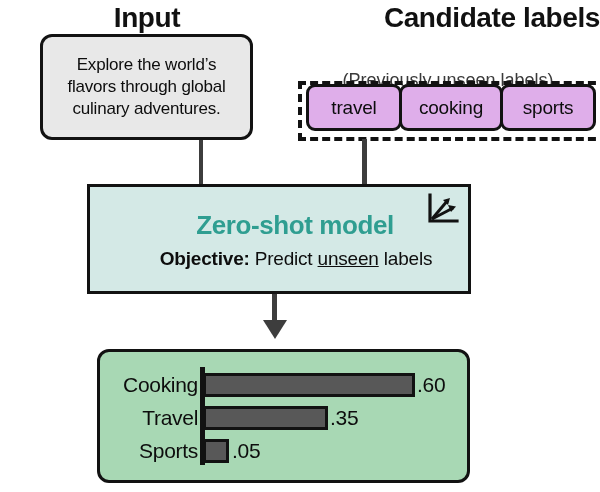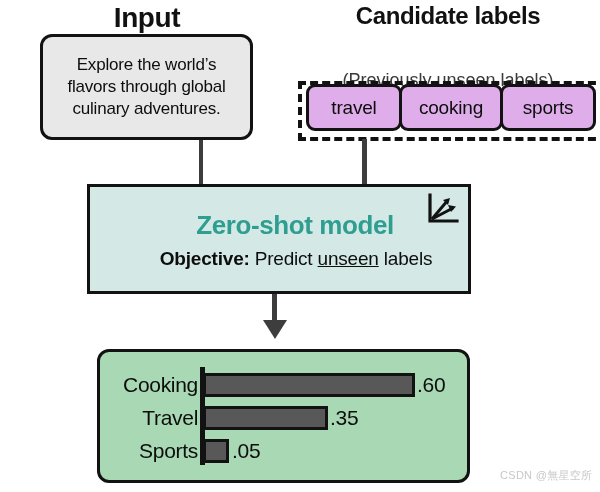--- a/index.html
+++ b/index.html
@@ -28,22 +28,22 @@
   }
   #input-heading {
     left: 0; top: 2px;
     width: 294px;
     text-align: center;
     font-size: 28px;
   }
   #candidate-heading {
     left: 296px; top: 2px;
     width: 304px;
-    text-align: center;
-    font-size: 24px;
+    text-align: right;
+    font-size: 28px;
   }
   #candidate-subheading {
     position: absolute;
     left: 296px; top: 36px;
     width: 304px;
     text-align: center;
     font-size: 18px;
     color: #3a3a3a;
     white-space: nowrap;
     margin-top: 34px;
@@ -302,15 +302,14 @@
     <div class="chart-bar" style="width:125px"></div>
     <div class="chart-value" style="left:220px">.35</div>
   </div>
 
   <div id="row-2" class="chart-row">
     <div class="chart-label">Sports</div>
     <div class="chart-bar" style="width:26px"></div>
     <div class="chart-value" style="left:122px">.05</div>
   </div>
 
-  <div id="watermark">CSDN @無星空所</div>
 
 </div>
 
 </body></html>

